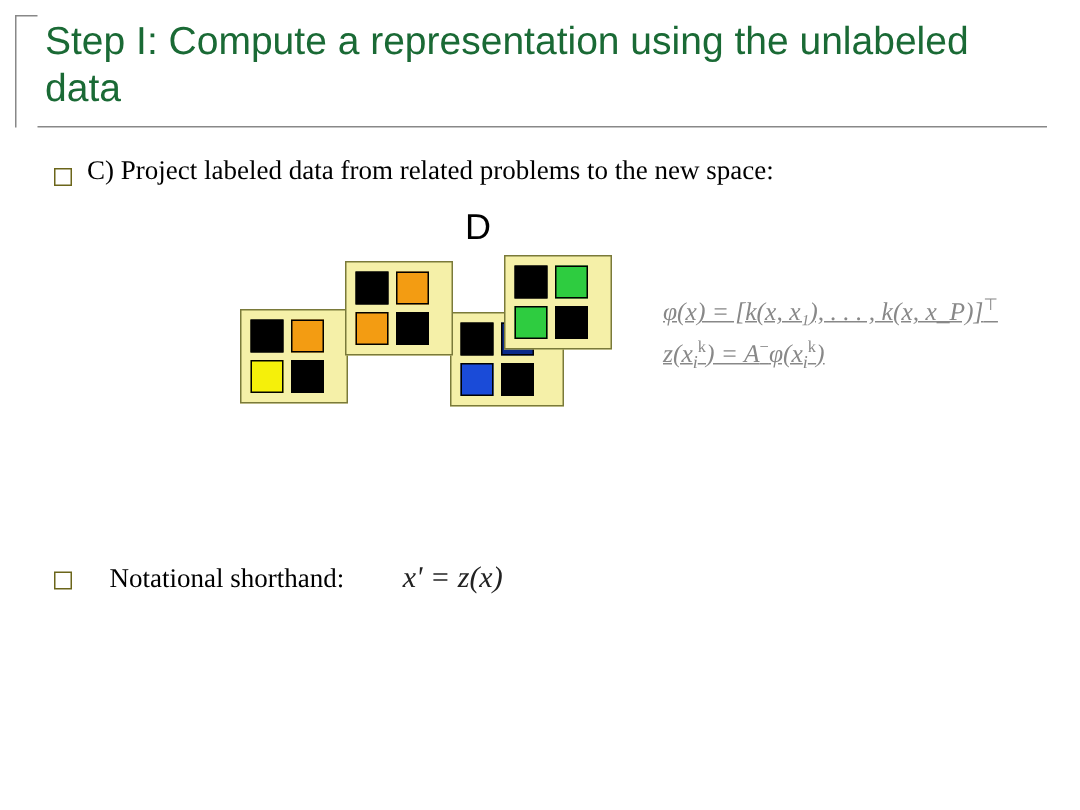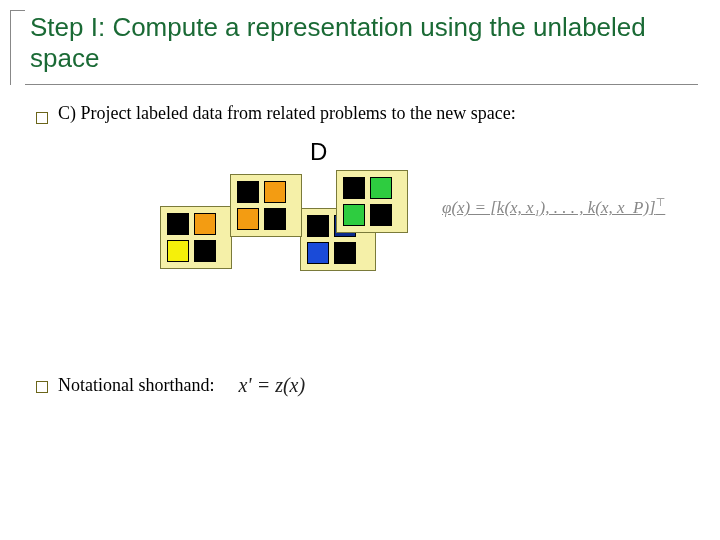--- a/index.html
+++ b/index.html
@@ -110,40 +110,40 @@
     color: #888;
     line-height: 1.6;
     font-style: italic;
     text-decoration: underline;
   }
   .math-block sup { font-size: 11px; font-style: normal; }
   .math-block sub { font-size: 12px; font-style: italic; }
   .row2 {
     display: flex;
     align-items: center;
-    gap: 10px;
+    gap: 25px;
     margin: 40px 0 0 6px;
   }
   .inline-math {
     font-family: "Times New Roman", Times, serif;
     font-style: italic;
     font-size: 20px;
     color: #222;
     margin-left: 14px;
   }
 </style>
 </head>
 <body>
 
 <div class="slide">
 
   <div class="rule-top"></div>
   <div class="rule-left"></div>
 
-  <h1 class="title">Step I: Compute a representation using the unlabeled space</h1>
+  <h1 class="title">Step I: Compute a representation using the unlabeled data</h1>
   <div class="rule-under"></div>
 
   <div class="bullet-row">
     <span class="bullet-box"></span>
     <span class="bullet-text"> C) Project labeled data from related problems to the new space:</span>
   </div>
 
   <div class="diagram-area">
     <div class="d-label">D</div>
 
@@ -184,20 +184,23 @@
         </div>
       <div class="row">
           <div class="sq green"></div>
           <div class="sq black"></div>
         </div>
     </div>
 
     <div class="math-block">
       <div>
         <span>φ(x) = [k(x, x₁), . . . , k(x, x_P)]</span><sup>⊤</sup>
+      </div>
+      <div>
+        <span>z(x</span><sub>i</sub><sup>k</sup><span>) = A</span><sup>−</sup><span>φ(x</span><sub>i</sub><sup>k</sup><span>)</span>
       </div>
     </div>
   </div>
 
   <div class="row2">
     <span class="bullet-box"></span>
     <span class="bullet-text">Notational shorthand:</span>
     <span class="inline-math">x' = z(x)</span>
   </div>
 

